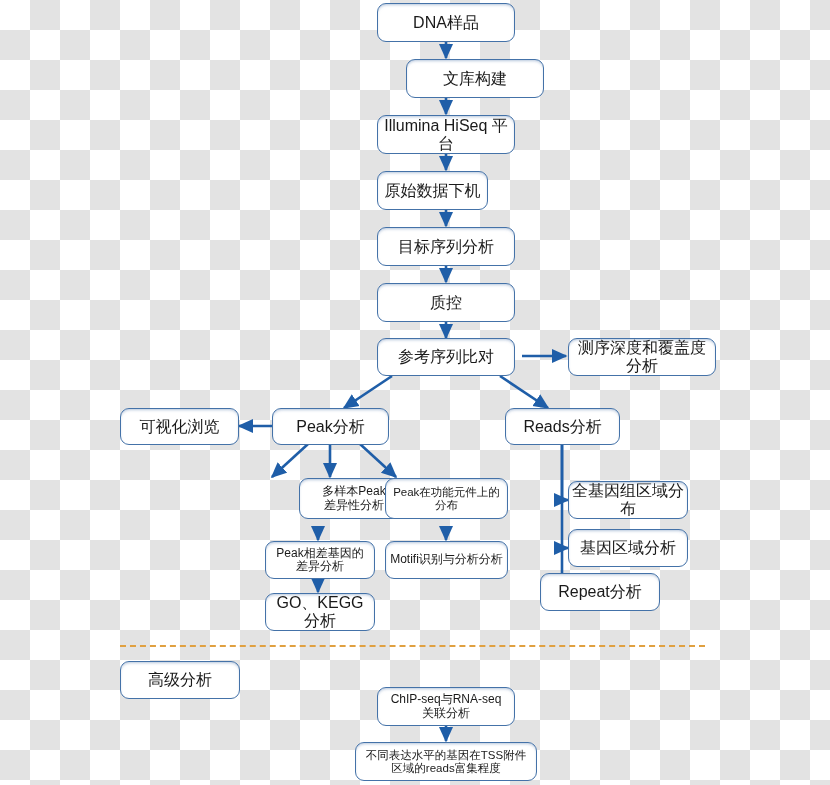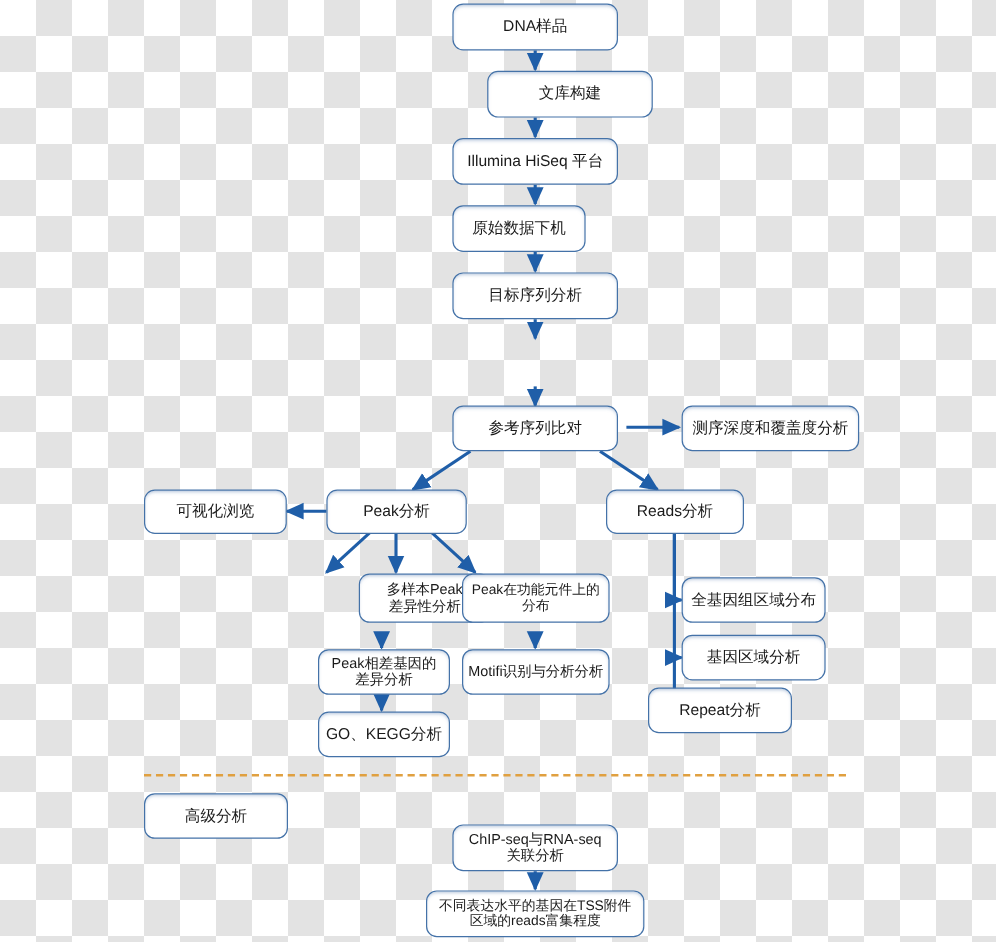--- a/index.html
+++ b/index.html
@@ -41,21 +41,21 @@
     border: 1.4px solid #4472a8;
     border-radius: 9px;
     display: flex;
     align-items: center;
     justify-content: center;
     text-align: center;
     color: #1a1a1a;
     line-height: 1.12;
     box-shadow: inset 0 2px 3px -1px rgba(120,150,190,0.55);
     padding: 1px 3px;
-    font-size: 13px;
+    font-size: 16px;
     white-space: pre-line;
   }
   .node.small { font-size: 12px; }
   .node.tiny  { font-size: 11.5px; }
   .divider {
     position: absolute;
     height: 0;
     border-top: 2px dashed #e0a040;
   }
 </style>
@@ -105,20 +105,21 @@
   <div class="node" style="left:377px; top:3px;   width:138px; height:39px;">DNA样品</div>
 
   <div class="node" style="left:390px; top:59px;  width:138px; height:39px;margin-left:16px;">文库构建</div>
 
   <div class="node" style="left:377px; top:115px; width:138px; height:39px;">Illumina HiSeq 平台</div>
 
   <div class="node" style="left:377px; top:171px; width:111px; height:39px;">原始数据下机</div>
 
   <div class="node" style="left:377px; top:227px; width:138px; height:39px;">目标序列分析</div>
 
+  <div class="node" style="left:377px; top:283px; width:138px; height:39px;">质控</div>
 
   <div class="node" style="left:377px; top:338px; width:138px; height:38px;">参考序列比对</div>
 
   <div class="node" style="left:568px; top:338px; width:148px; height:38px;">测序深度和覆盖度分析</div>
 
   <div class="node" style="left:120px; top:408px; width:119px; height:37px;">可视化浏览</div>
 
   <div class="node" style="left:272px; top:408px; width:117px; height:37px;">Peak分析</div>
 
   <div class="node" style="left:505px; top:408px; width:115px; height:37px;">Reads分析</div>

